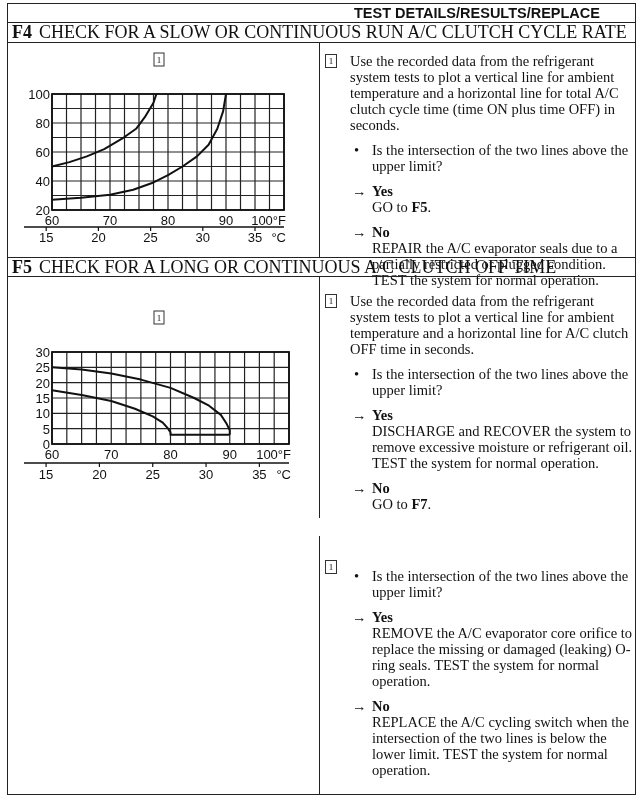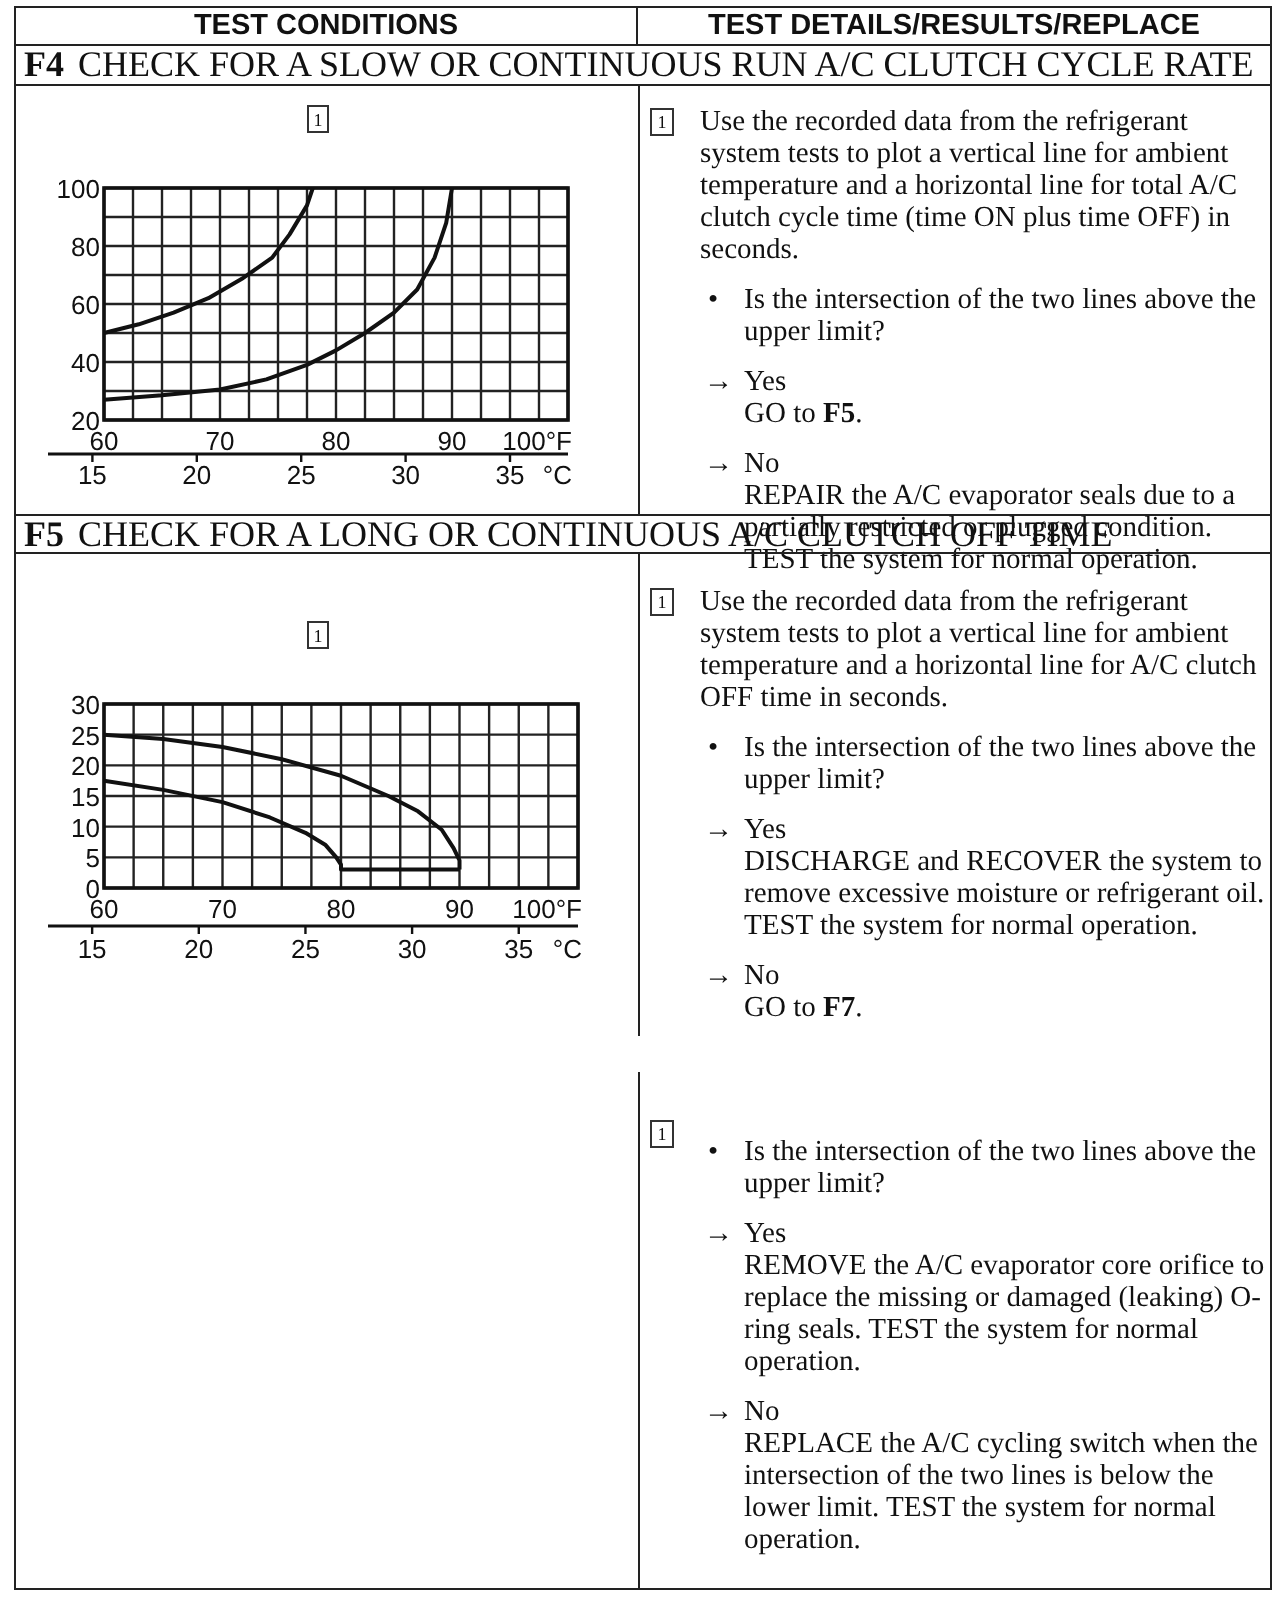--- a/index.html
+++ b/index.html
@@ -14,32 +14,31 @@
   .sec-title .code { font-weight:bold; display:inline-block; width:27px; }
   .sec-title.bt { border-top:1.5px solid #222; }
   .vdiv { position:absolute; left:311px; width:0; border-left:1.5px solid #222; }
   .right { position:absolute; left:313px; width:312px; font-family:"Liberation Serif", serif; font-size:14.5px; line-height:16px; }
   .step { position:relative; padding-left:29px; }
   .stepbox { position:absolute; left:4px; top:1px; width:10px; height:12px; border:1px solid #333; font-size:9px; line-height:12px; text-align:center; font-family:"Liberation Serif", serif; }
   .bullet { position:relative; padding-left:51px; margin-top:9px; }
   .bullet .dot { position:absolute; left:33px; top:0; }
   .arrow { position:relative; padding-left:51px; margin-top:9px; }
   .arrow .arr { position:absolute; left:31px; top:0; }
-  .arrow .lbl { font-weight:normal; display:block; }
+  .arrow .lbl { font-weight:bold; display:block; }
   b { font-weight:bold; }
   .chart { position:absolute; }
   .chart text { font-family:"Liberation Sans", sans-serif; fill:#111; }
   .chart .stepbox-svg { fill:none; stroke:#333; stroke-width:1; }
 </style>
 </head>
 <body>
 
 <div class="table">
   <div class="hdr">
-    <div class="c1">TEST CONDITIONS</div>
     <div class="c2">TEST DETAILS/RESULTS/REPLACE</div>
   </div>
 
   <div class="sec-title" style="top:19px;">
     <span class="code">F4</span><span>CHECK FOR A SLOW OR CONTINUOUS RUN A/C CLUTCH CYCLE RATE</span>
   </div>
   <div class="vdiv" style="top:38px;height:216px;"></div>
   <svg class="chart" id="chart0" style="left:0;top:38px;" width="311" height="216">
       <rect x="146" y="11" width="10" height="13" class="stepbox-svg"></rect>
       <text x="151" y="21" font-size="9" text-anchor="middle" style="font-family:&quot;Liberation Serif&quot;,serif">1</text>

